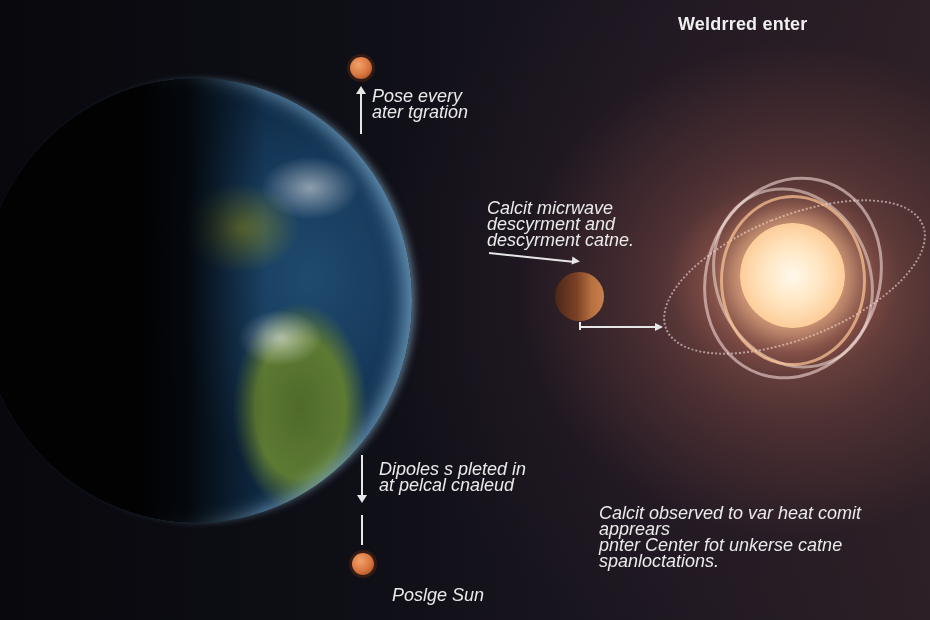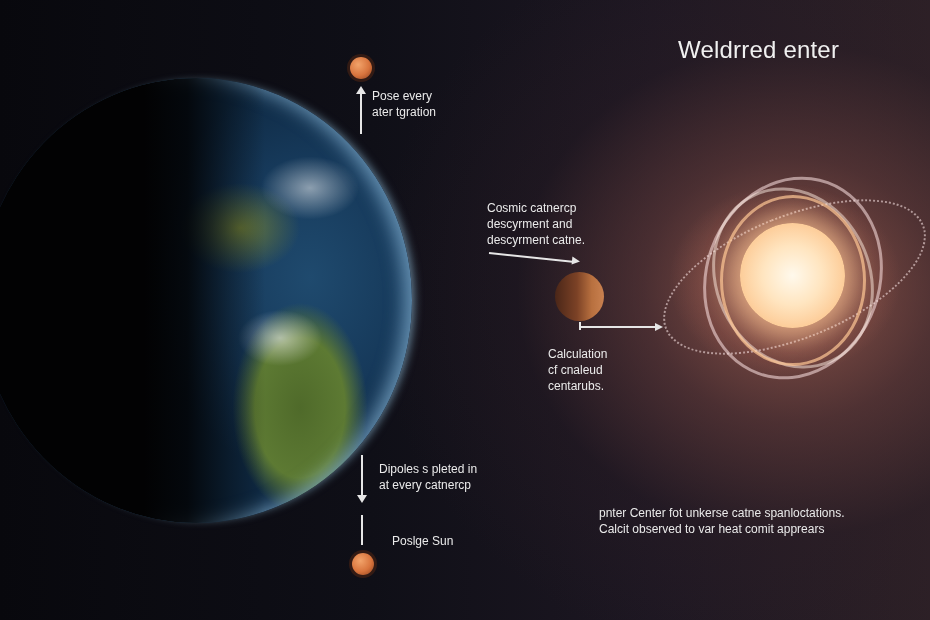--- a/index.html
+++ b/index.html
@@ -54,22 +54,22 @@
   .sun{position:absolute;left:740px;top:223px;width:105px;height:105px;border-radius:50%;
     background:radial-gradient(circle at 50% 50%,#fff9ec 0%,#ffe5c0 40%,#fcc58d 80%,#f2a36e 100%);
     box-shadow:0 0 25px 10px rgba(255,200,150,0.6);}
   
   .vline{position:absolute;width:2px;background:#e6e6e6;}
   .arrow-up{position:absolute;width:0;height:0;border-left:5px solid transparent;border-right:5px solid transparent;border-bottom:8px solid #e6e6e6;}
   .arrow-down{position:absolute;width:0;height:0;border-left:5px solid transparent;border-right:5px solid transparent;border-top:8px solid #e6e6e6;}
   .hline{position:absolute;height:2px;background:#e6e6e6;transform-origin:left center;}
   .arrow-right{position:absolute;width:0;height:0;border-top:4px solid transparent;border-bottom:4px solid transparent;border-left:8px solid #e6e6e6;}
   
-  .label{position:absolute;color:#eaeaea;font-size:12px;line-height:16px;}
-  .title{position:absolute;left:678px;top:36px;color:#f0f0f0;font-size:24px;letter-spacing:0.2px;}
+  .label{position:absolute;color:#eaeaea;font-size:18px;line-height:16px;font-style:italic;}
+  .title{position:absolute;left:678px;top:14px;color:#f0f0f0;font-size:18px;letter-spacing:0.2px;font-weight:bold;}
 </style>
 </head>
 <body>
 
 <div id="scene">
   <div class="stars"></div>
 
   <div class="earth"></div>
   <div class="earth-shadow"></div>
   <div class="earth-rim"></div>
@@ -85,46 +85,41 @@
 
   <div class="orb orb-top"></div>
   <div class="arrow-up" style="left:356px;top:86px;"></div>
   <div class="vline" style="left:360px;top:92px;height:42px;"></div>
   <div class="label" style="left:372px;top:88px;">
     <div>Pose every</div>
     <div>ater tgration</div>
   </div>
 
   <div class="label" style="left:487px;top:200px;">
-    <div>Cosmic catnercp</div>
+    <div>Calcit micrwave</div>
     <div>descyrment and</div>
     <div>descyrment catne.</div>
   </div>
   <div class="hline" style="left:489px;top:252px;width:84px;transform:rotate(6deg);"></div>
   <div class="arrow-right" style="left:572px;top:257px;transform:rotate(6deg);"></div>
 
   <div class="planet-mid"></div>
   <div class="hline" style="left:580px;top:326px;width:76px;"></div>
   <div class="arrow-right" style="left:655px;top:323px;"></div>
   <div class="vline" style="left:579px;top:322px;height:8px;"></div>
 
-  <div class="label" style="left:548px;top:346px;">
-    <div>Calculation</div>
-    <div>cf cnaleud</div>
-    <div>centarubs.</div>
-  </div>
 
   <div class="vline" style="left:361px;top:455px;height:40px;"></div>
   <div class="arrow-down" style="left:357px;top:495px;"></div>
   <div class="label" style="left:379px;top:461px;">
     <div>Dipoles s pleted in</div>
-    <div>at every catnercp</div>
+    <div>at pelcal cnaleud</div>
   </div>
   <div class="vline" style="left:361px;top:515px;height:30px;"></div>
 
   <div class="orb orb-bottom"></div>
-  <div class="label" style="left:392px;top:533px;">Poslge Sun</div>
+  <div class="label" style="left:392px;top:587px;">Poslge Sun</div>
 
   <div class="label" style="left:599px;top:505px;">
+    <div>Calcit observed to var heat comit apprears</div>
     <div>pnter Center fot unkerse catne spanloctations.</div>
-    <div>Calcit observed to var heat comit apprears</div>
   </div>
 </div>
 
 </body></html>

